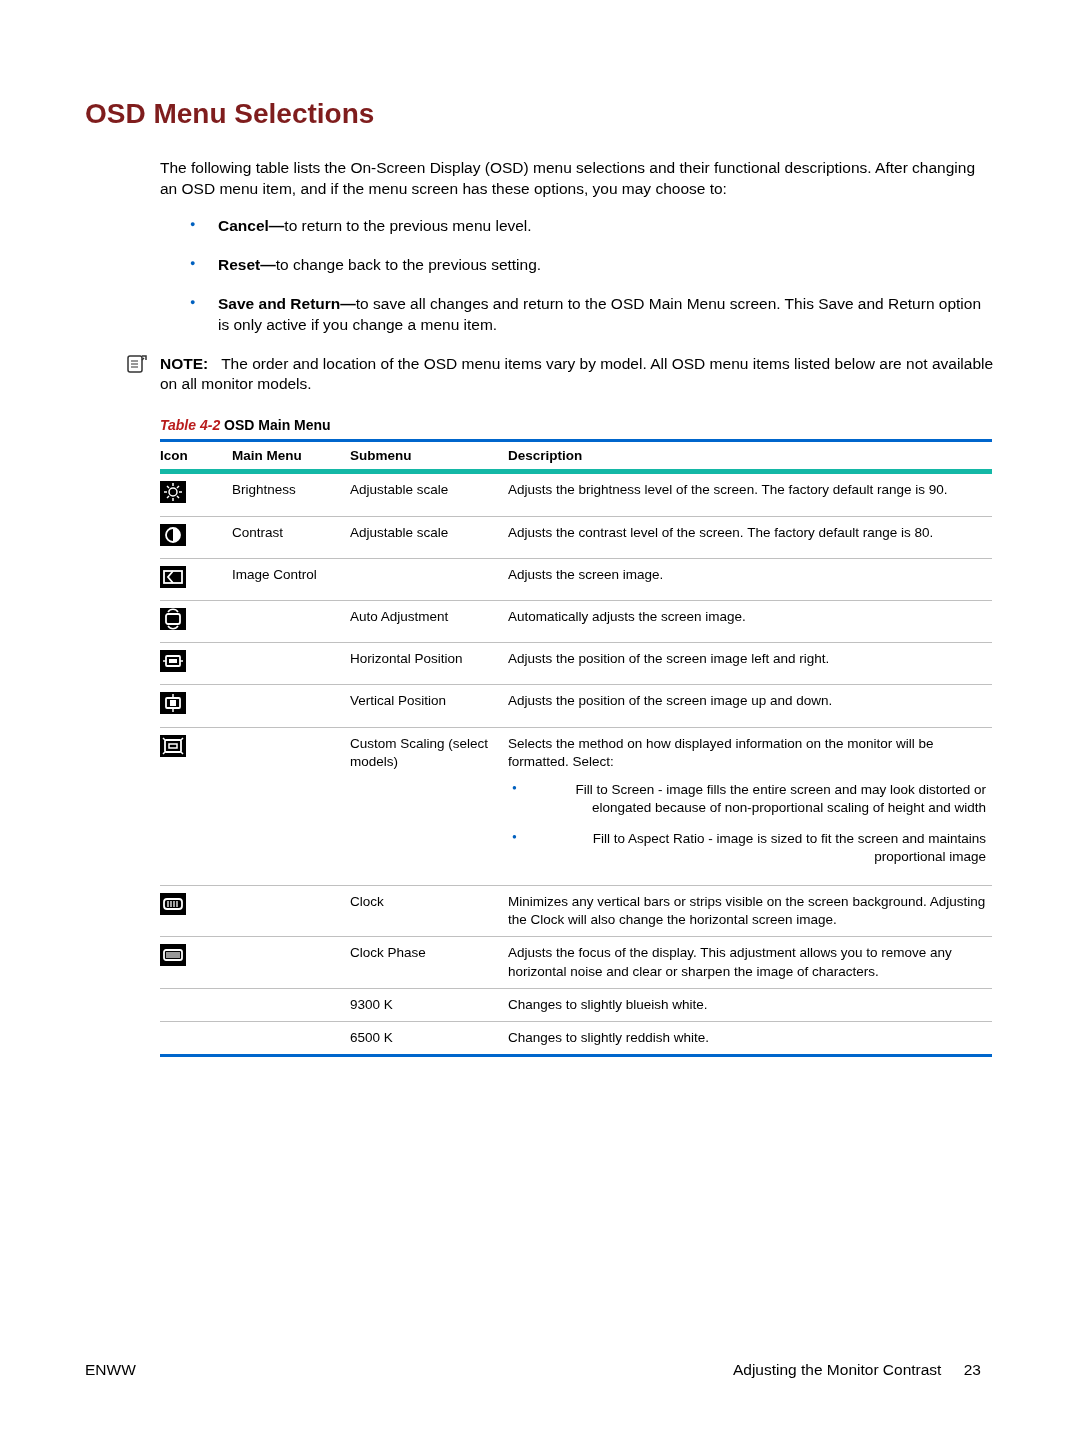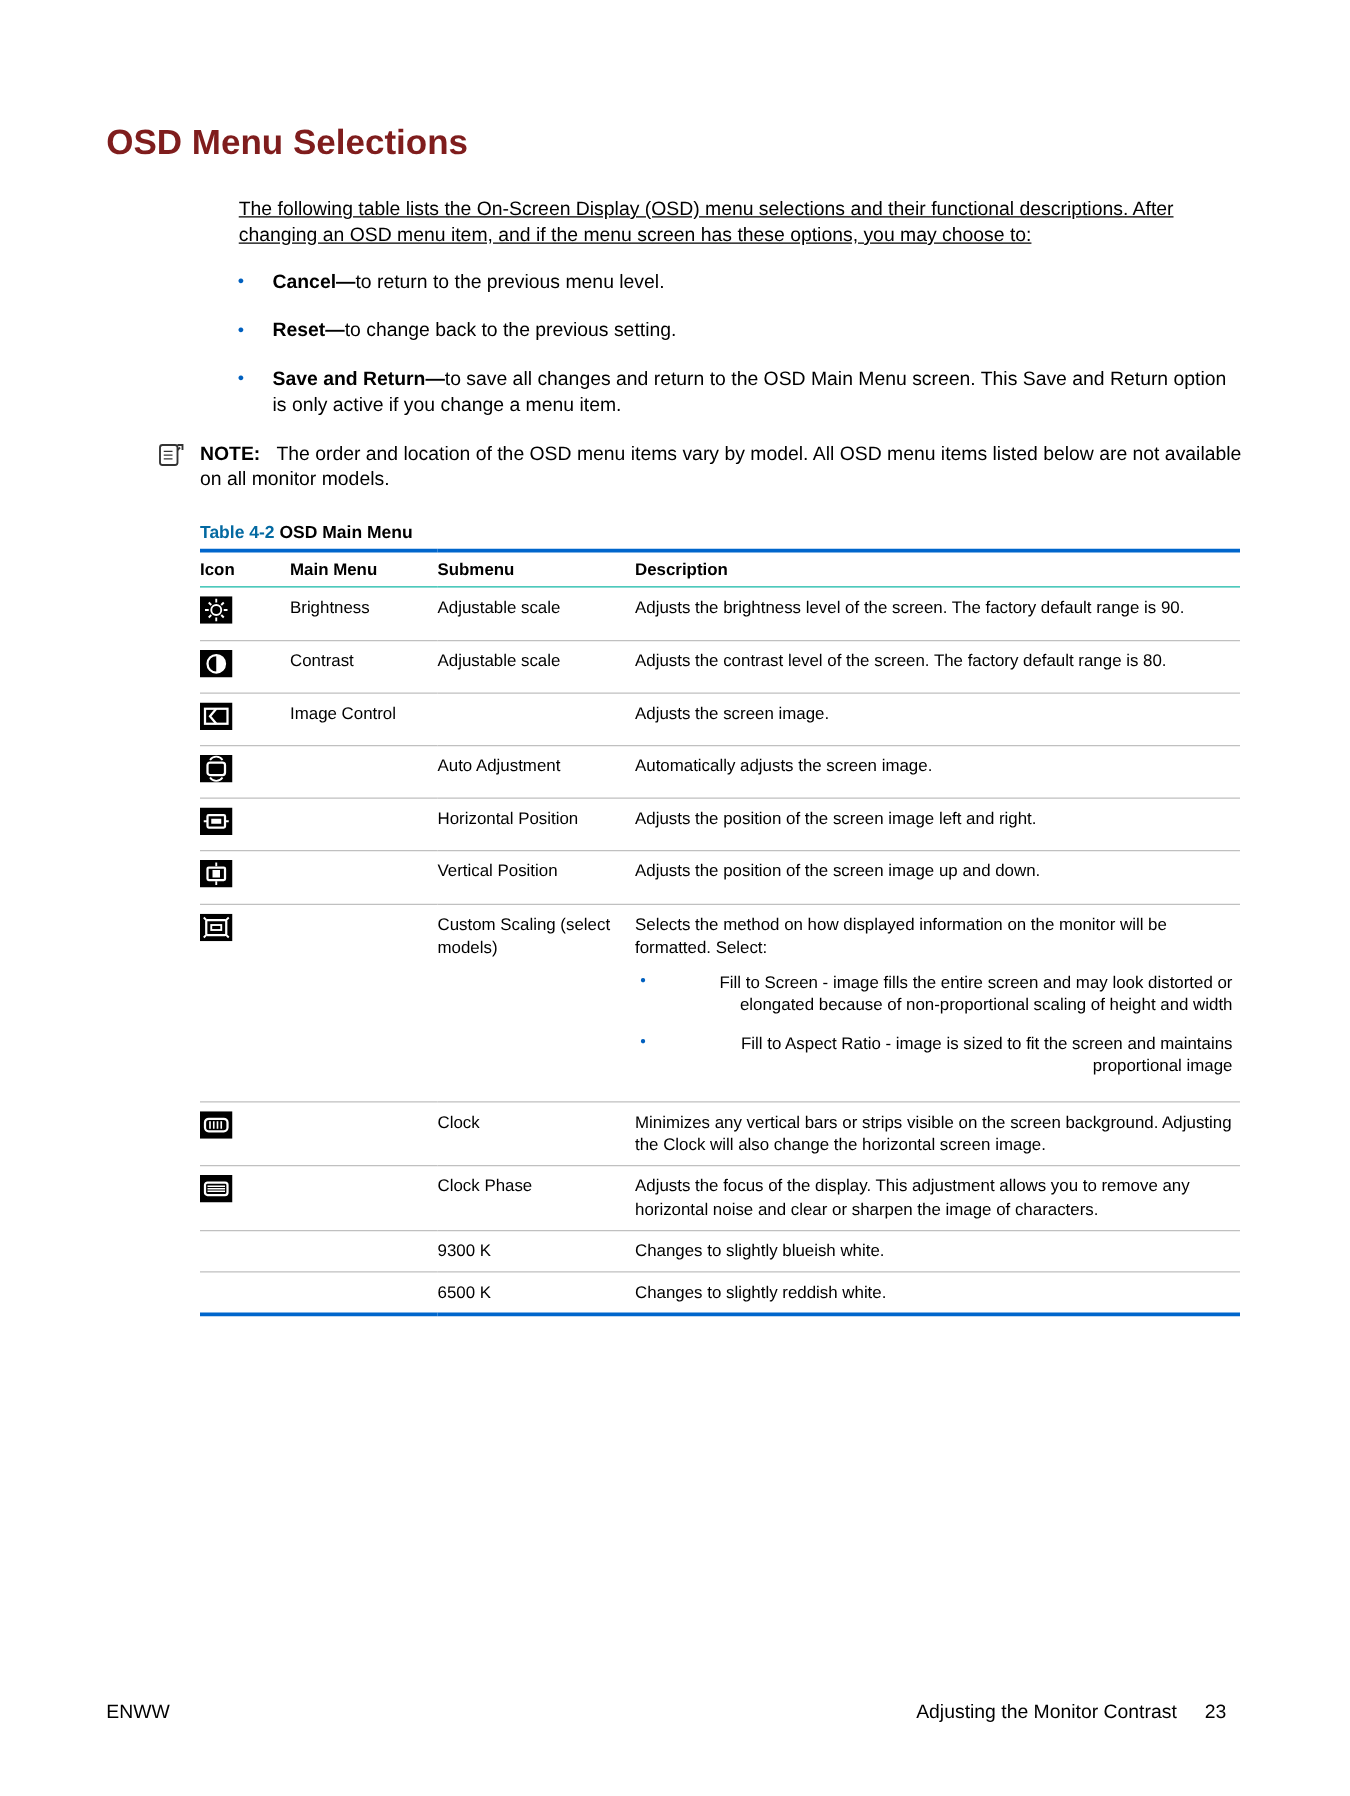--- a/index.html
+++ b/index.html
@@ -13,22 +13,21 @@
     }
     .heading {
       color: #7f1d1d;
       font-size: 28px;
       font-weight: bold;
       margin-bottom: 28px;
     }
     .body-text {
       font-size: 15.5px;
       line-height: 1.35;
-      margin-left: 106px;
-      text-decoration: underline;
+      margin-left: 75px;
     }
     .intro { margin-bottom: 16px; }
     ul.opts {
       list-style: none;
       margin-left: 105px;
       margin-bottom: 12px;
     }
     ul.opts li {
       position: relative;
       padding-left: 28px;
@@ -53,31 +52,31 @@
       line-height: 1.35;
     }
     .note-icon-svg { position:absolute; left:0; top:1px; }
     .note-bold { font-weight: bold; }
     .table-title {
       margin-left: 75px;
       margin-top: 22px;
       font-size: 14px;
       font-weight: bold;
     }
-    .table-title .tt-blue { color: #0369a1; }
+    .table-title .tt-blue { color: #b91c1c; font-style: italic; }
     .osd-table {
       margin-left: 75px;
       margin-top: 6px;
       width: 832px;
       border-collapse: collapse;
       font-size: 13.5px;
     }
     .osd-table thead tr {
       border-top: 3px solid #0066cc;
-      border-bottom: 1px solid #14b8a6;
+      border-bottom: 5px solid #14b8a6;
     }
     .osd-table th {
       text-align: left;
       font-weight: bold;
       padding: 6px 6px 6px 0;
       vertical-align: top;
     }
     .osd-table td {
       padding: 7px 6px 7px 0;
       vertical-align: top;

